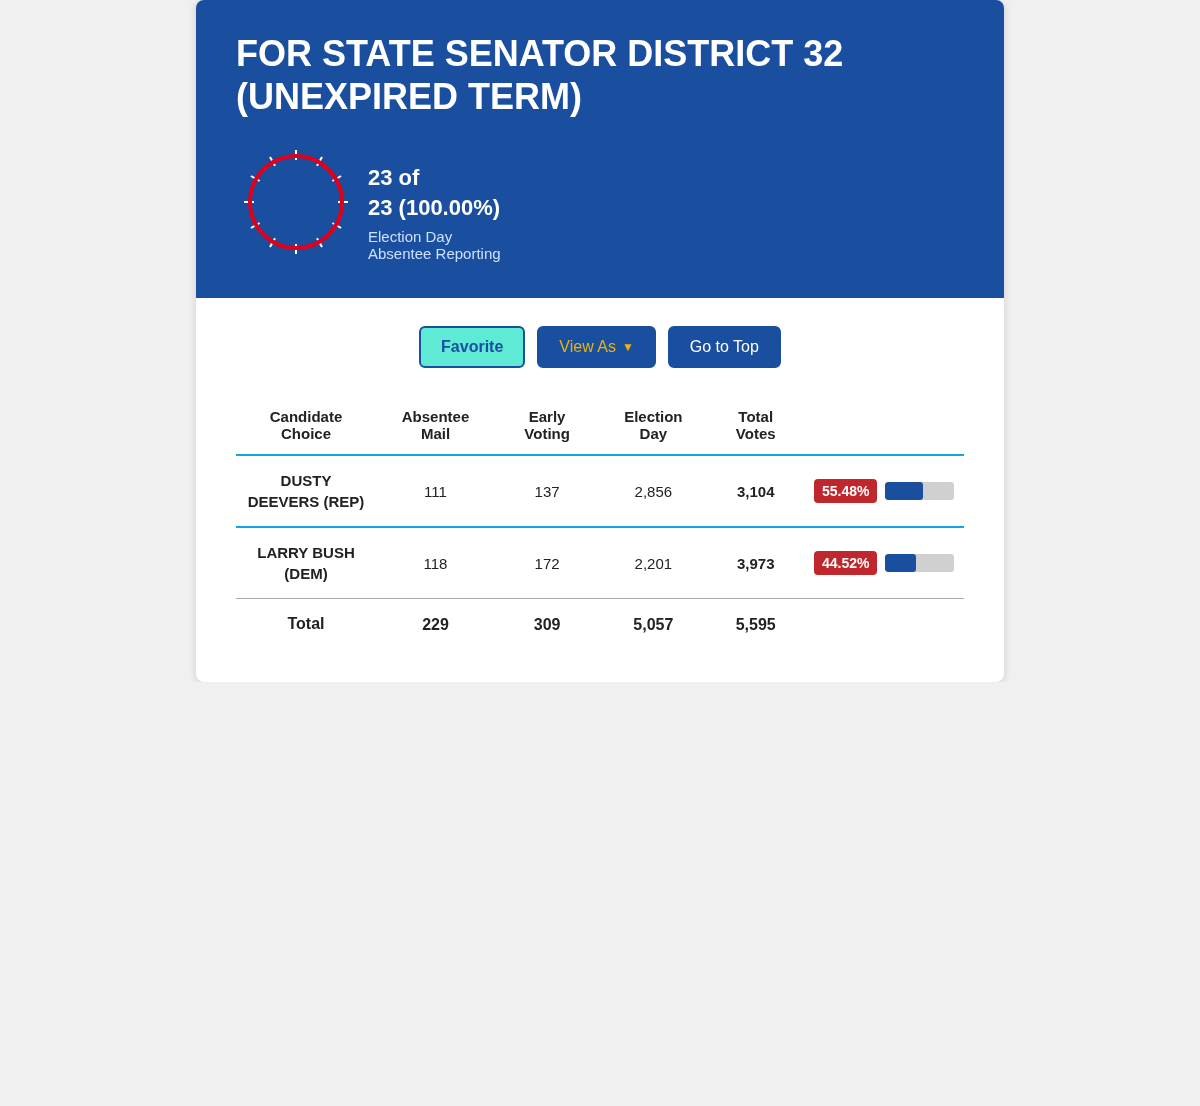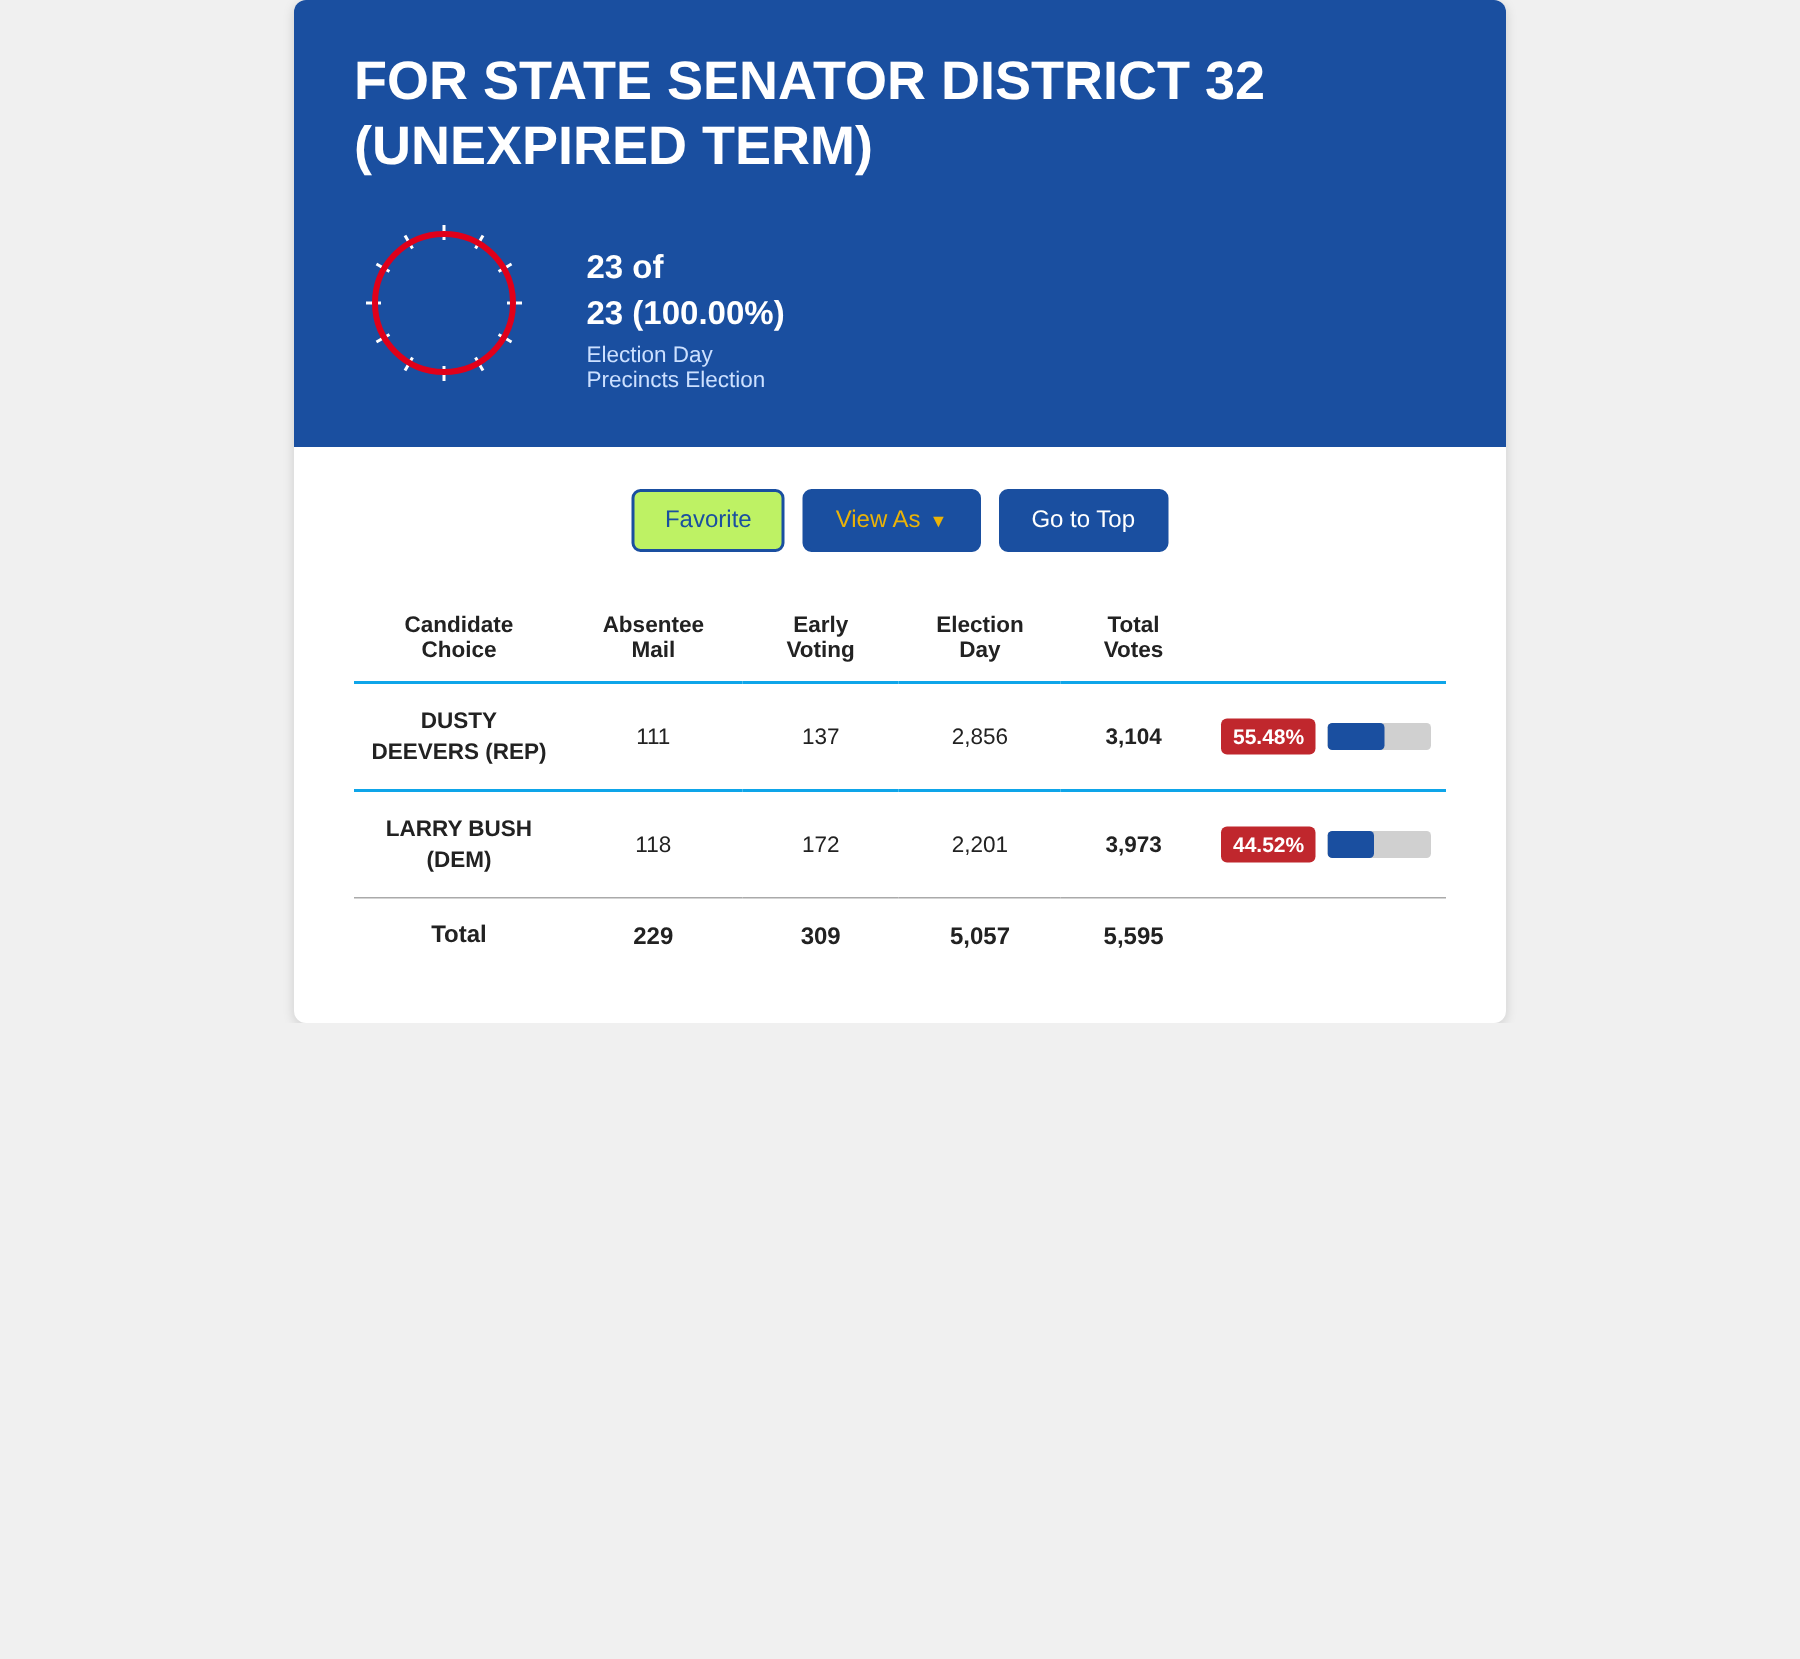--- a/index.html
+++ b/index.html
@@ -24,22 +24,22 @@
       color: #fff;
     }
     .header-title {
       font-size: 36px;
       font-weight: 700;
       line-height: 1.2;
       margin-bottom: 24px;
     }
     .clock-container {
       display: flex;
-      align-items: flex-end;
-      gap: 35px;
+      align-items: center;
+      gap: 12px;
     }
     .clock-svg {
       flex-shrink: 0;
     }
     .precinct-info {
       display: flex;
       flex-direction: column;
       justify-content: center;
       padding-top: 20px;
     }
@@ -66,23 +66,24 @@
       margin-bottom: 32px;
     }
     .btn {
       padding: 10px 20px;
       font-size: 16px;
       border-radius: 6px;
       cursor: pointer;
       font-weight: 500;
     }
     .btn-outline {
-      background: #bef264;
+      background: #5eead4;
       border: 2px solid #1a4fa0;
       color: #1a4fa0;
+      font-weight: bold;
     }
     .btn-primary {
       background: #1a4fa0;
       border: 2px solid #1a4fa0;
       color: #eab308;
       display: flex;
       align-items: center;
       gap: 6px;
     }
     .btn-primary .chevron {
@@ -192,21 +193,21 @@
         <circle cx="60" cy="60" r="46" fill="none" stroke="#e0001a" stroke-width="4"></circle>
       </svg>
 
       <div class="precinct-info">
         <div class="precinct-count">
           <span>23 of</span><br>
           <span>23 (100.00%)</span>
         </div>
         <div class="precinct-label">
           <span>Election Day</span><br>
-          <span>Precincts Election</span>
+          <span>Absentee Reporting</span>
         </div>
       </div>
     </div>
   </div>
 
   <div class="body">
 
     <div class="action-bar">
       <button class="btn btn-outline">Favorite</button>
       <button class="btn btn-primary">

